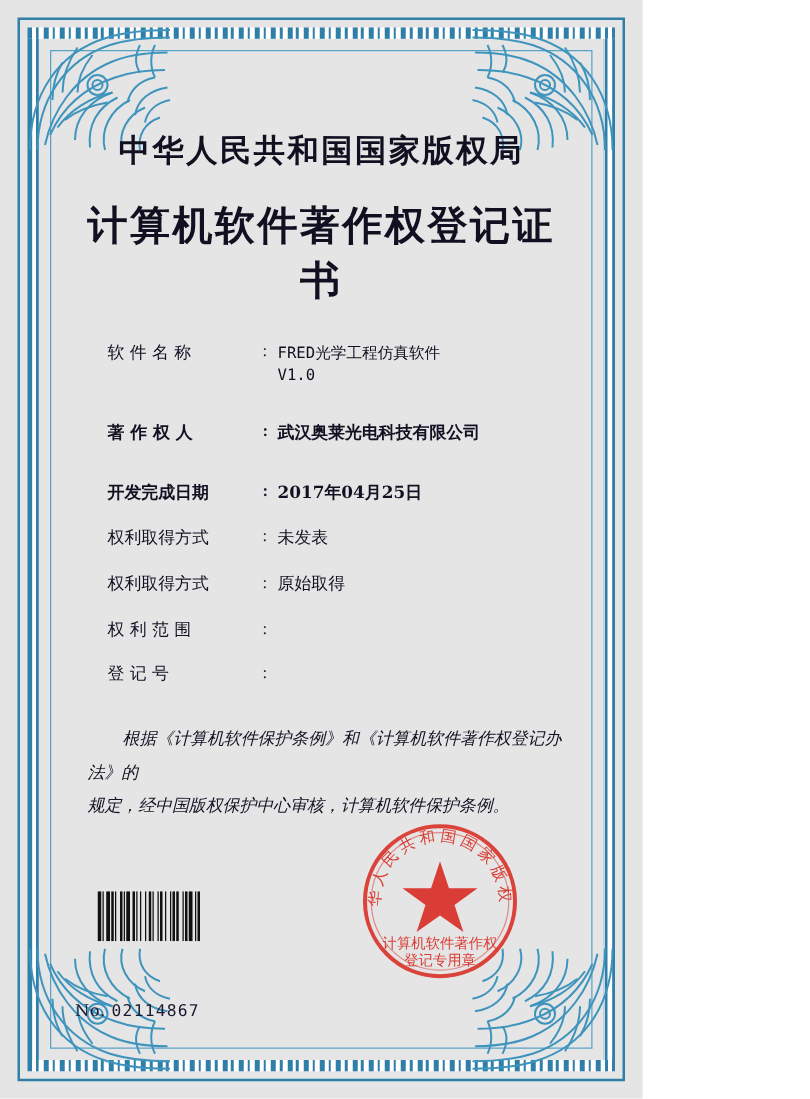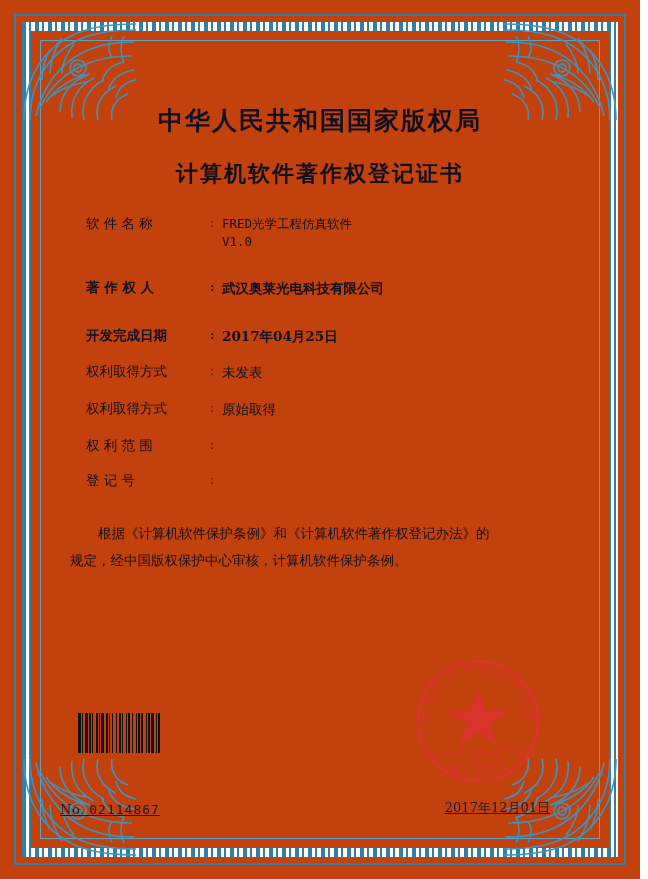--- a/index.html
+++ b/index.html
@@ -10,23 +10,23 @@
   body {
     width: 648px;
     height: 879px;
     font-family: "Liberation Serif", serif;
     color: #1a1a2e;
     overflow: hidden;
   }
 
   .certificate {
     position: relative;
-    width: 640px;
+    width: 514px;
     height: 879px;
-    background: #c2410c;
+    background: #e5e5e5;
     box-sizing: border-box;
   }
 
   
   .border-outer {
     position: absolute;
     left: 14px;
     top: 14px;
     right: 14px;
     bottom: 14px;
@@ -85,21 +85,21 @@
     text-align: center;
     font-size: 25px;
     letter-spacing: 2px;
     font-weight: bold;
     margin-top: 52px;
     font-family: "DejaVu Serif", "Liberation Serif", serif;
     color: #101020;
   }
   .title-sub {
     text-align: center;
-    font-size: 22px;
+    font-size: 32px;
     letter-spacing: 2px;
     font-weight: bold;
     margin-top: 22px;
     font-family: "DejaVu Serif", "Liberation Serif", serif;
     color: #101020;
   }
 
   .cert-no {
     text-align: right;
     margin-top: 34px;
@@ -150,21 +150,21 @@
 
   .statement {
     margin-top: 30px;
     padding-left: 14px;
     padding-right: 6px;
     font-size: 13.5px;
     line-height: 2.0;
     font-family: "DejaVu Serif", "Liberation Serif", serif;
     color: #111122;
   }
-  .statement p { margin: 0; }
+  .statement p { margin: 0; font-style: italic; }
   .statement .indent { text-indent: 28px; }
 
   
   .barcode {
     position: absolute;
     left: 78px;
     bottom: 126px;
     width: 118px;
     height: 40px;
     display: flex;
@@ -190,21 +190,20 @@
   
   .footer {
     position: absolute;
     left: 60px;
     right: 60px;
     bottom: 62px;
     display: flex;
     justify-content: space-between;
     align-items: flex-end;
     font-size: 13px;
-    text-decoration: underline;
   }
   .footer-no {
     font-family: "DejaVu Serif", "Liberation Serif", serif;
     letter-spacing: 0.5px;
   }
   .footer-no .serial {
     font-family: "DejaVu Sans Mono", "Liberation Mono", monospace;
     letter-spacing: 1px;
     font-size: 13px;
   }
@@ -457,16 +456,15 @@
       <text x="66" y="103" text-anchor="middle" font-family="'DejaVu Serif', serif" font-size="11.5" fill="#d9342b" id="seal-line1" opacity="0.95">计算机软件著作权</text>
       <text x="66" y="117" text-anchor="middle" font-family="'DejaVu Serif', serif" font-size="11.5" fill="#d9342b" id="seal-line2" opacity="0.95">登记专用章</text>
     </svg>
   </div>
 
   <div class="footer">
     <div class="footer-no">
       <span>No.</span>
       <span class="serial">02114867</span>
     </div>
-    <div class="footer-date">2017年12月01日</div>
   </div>
 
 </div>
 
 </body></html>

